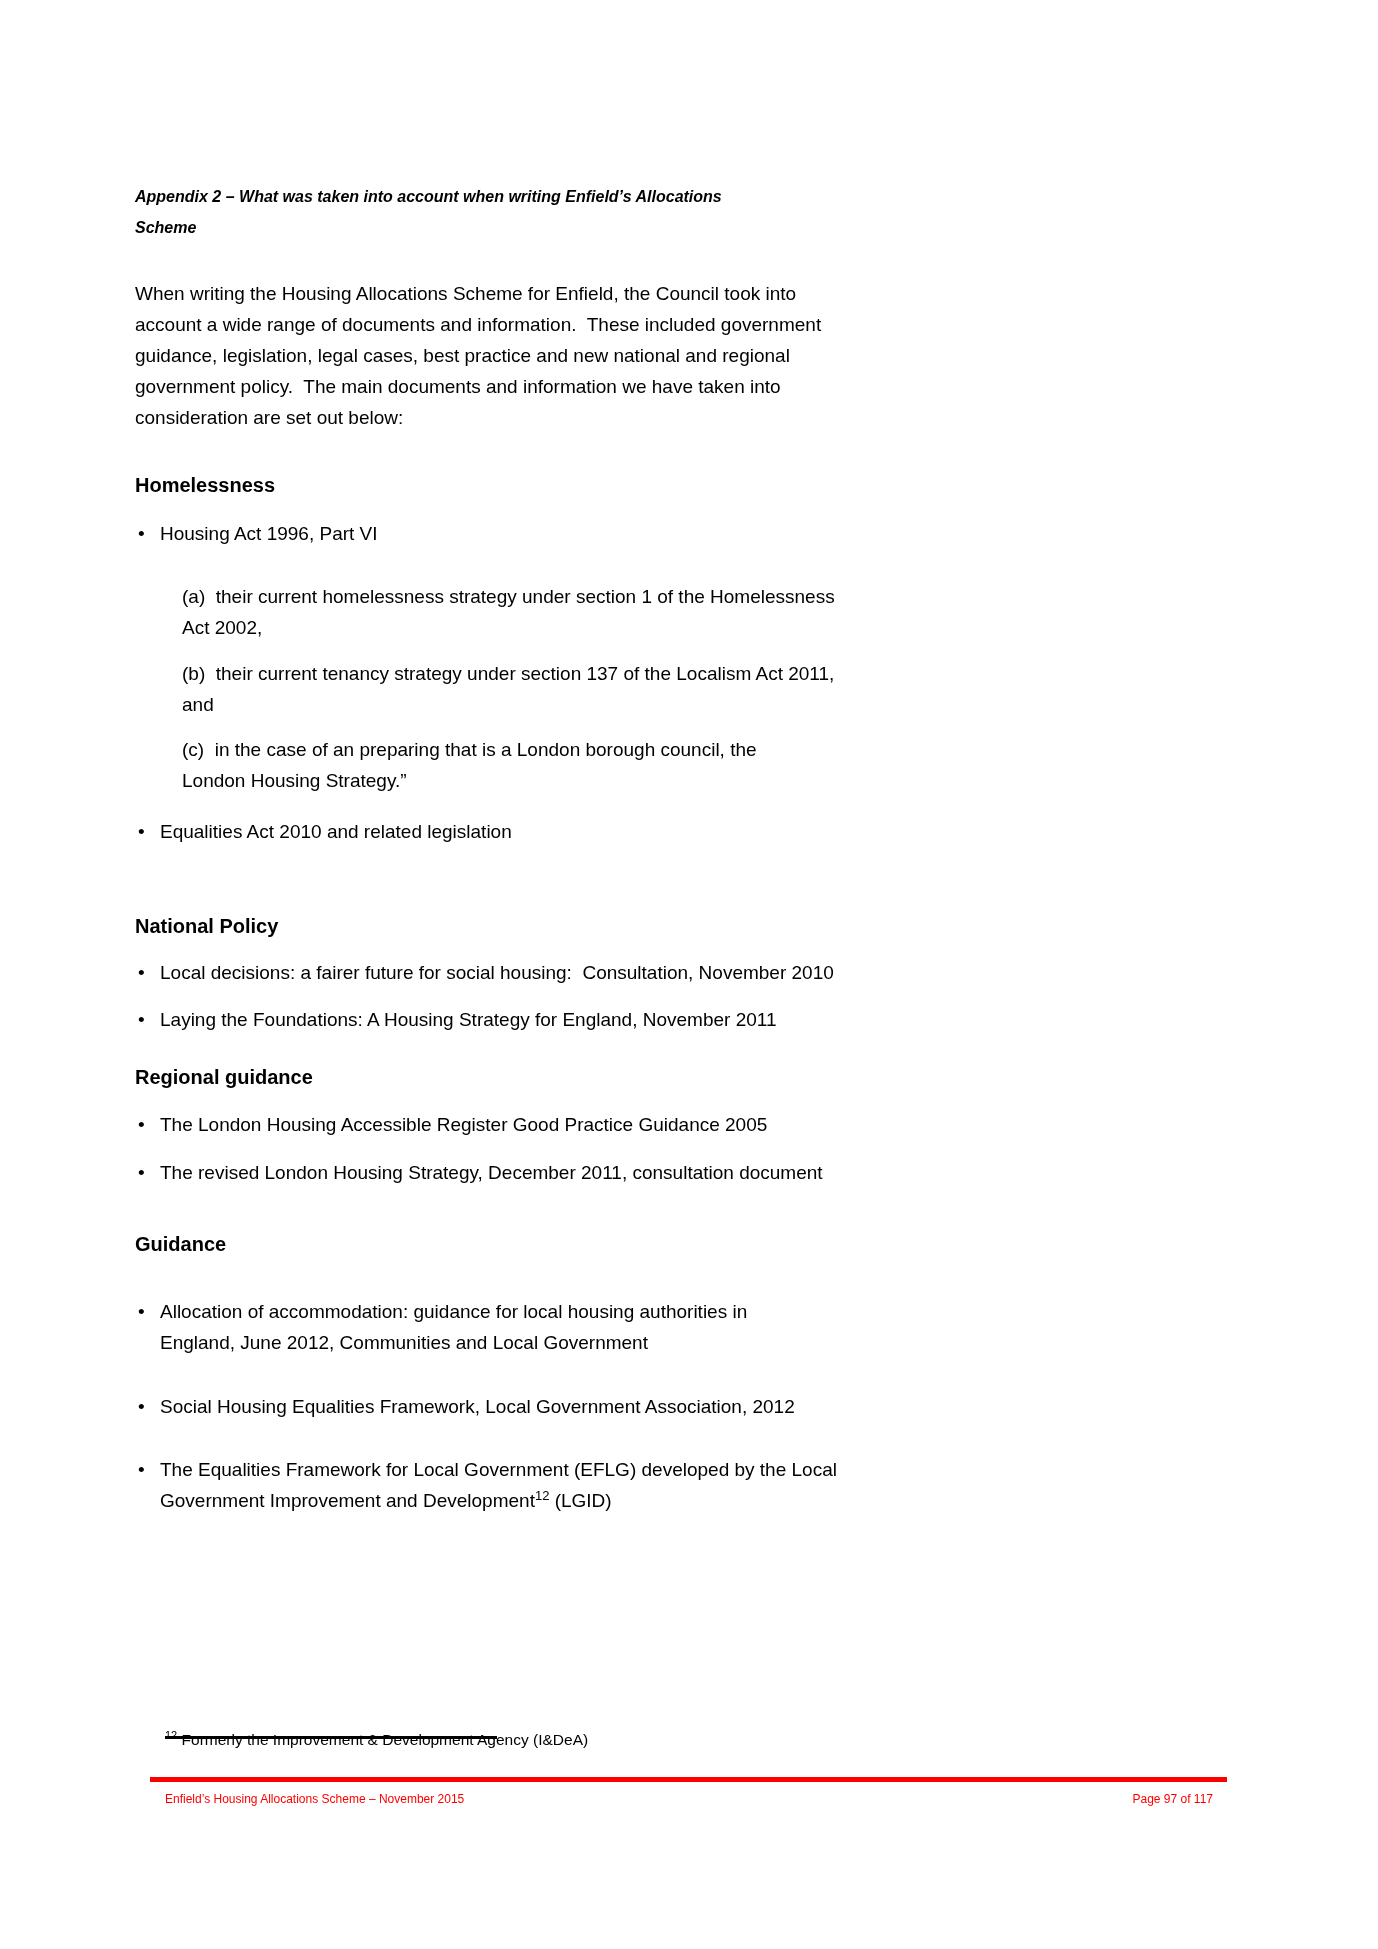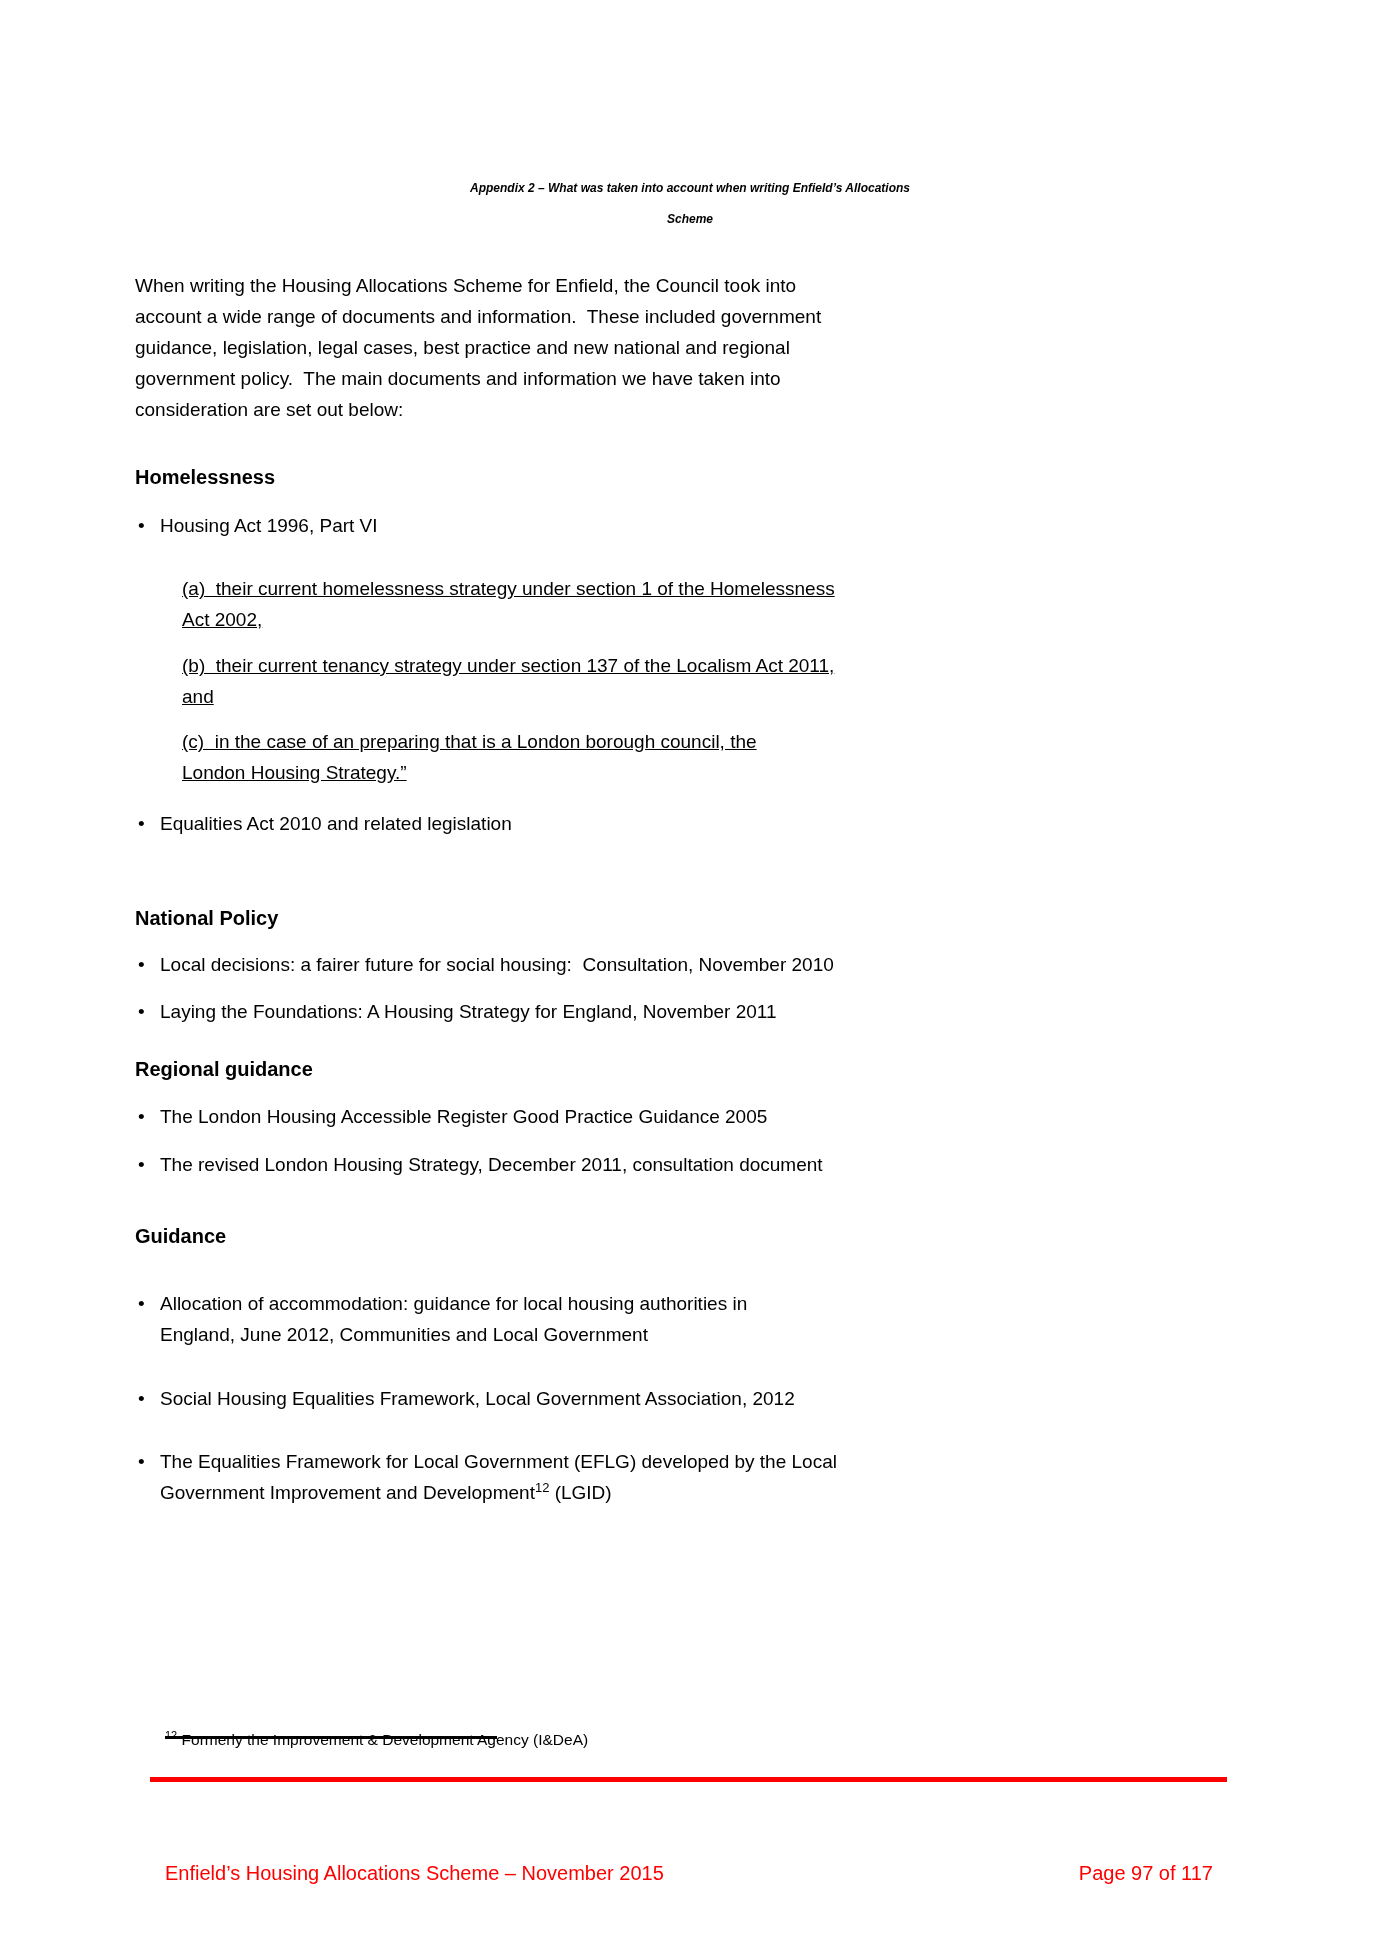--- a/index.html
+++ b/index.html
@@ -17,27 +17,26 @@
   }
   .content {
     position: absolute;
     left: 135px;
     top: 165px;
     width: 1110px;
   }
   .pre { white-space: pre-wrap; }
 
   .doc-title {
-    font-size: 12px;
+    font-size: 16px;
     font-weight: bold;
     font-style: italic;
     line-height: 31px;
-    margin: 8px 0 35px 0;
+    margin: 16px 0 35px 0;
     white-space: pre-wrap;
-    text-align: center;
   }
   .intro { margin: 0 0 37px 0; }
 
   h2.sec-heading {
     font-size: 20px;
     font-weight: bold;
     line-height: 31px;
     margin: 0;
   }
   .h-leg   { margin-bottom: 17px !important; }
@@ -54,21 +53,21 @@
   ul.blist li::before {
     content: "\2022";
     position: absolute;
     left: 3px;
     top: 0;
   }
   .leg-list li + li { margin-top: 18px; }
   .leg-list { margin-bottom: 32px !important; }
   .amend-intro { margin: 0 0 29px 0; }
   .quote-intro { margin: 0 0 20px 0; }
-  .quote-item { margin: 0 0 0 47px; text-decoration: underline; }
+  .quote-item { margin: 0 0 0 47px; }
   .qi-a { margin-bottom: 15px; }
   .qi-b { margin-bottom: 14px; }
   .qi-c { margin-bottom: 20px; }
   .eq-list { margin-bottom: 64px !important; }
   .np-list li + li { margin-top: 16px; }
   .np-list { margin-bottom: 27px !important; }
   .rg-list li + li { margin-top: 17px; }
   .rg-list { margin-bottom: 41px !important; }
   .g-li1 { margin-bottom: 33px; }
   .g-li2 { margin-bottom: 32px; }
@@ -106,24 +105,24 @@
     position: absolute;
     left: 150px;
     top: 1777px;
     width: 1077px;
     height: 5px;
   }
   .page-footer {
     position: absolute;
     left: 165px;
     right: 165px;
-    top: 1860px;
+    top: 1786px;
     display: flex;
     justify-content: space-between;
-    font-size: 20px;
+    font-size: 12px;
     line-height: 26px;
     white-space: nowrap;
   }
 </style>
 </head>
 <body>
 
 <div class="page">
   <div class="content">
 

